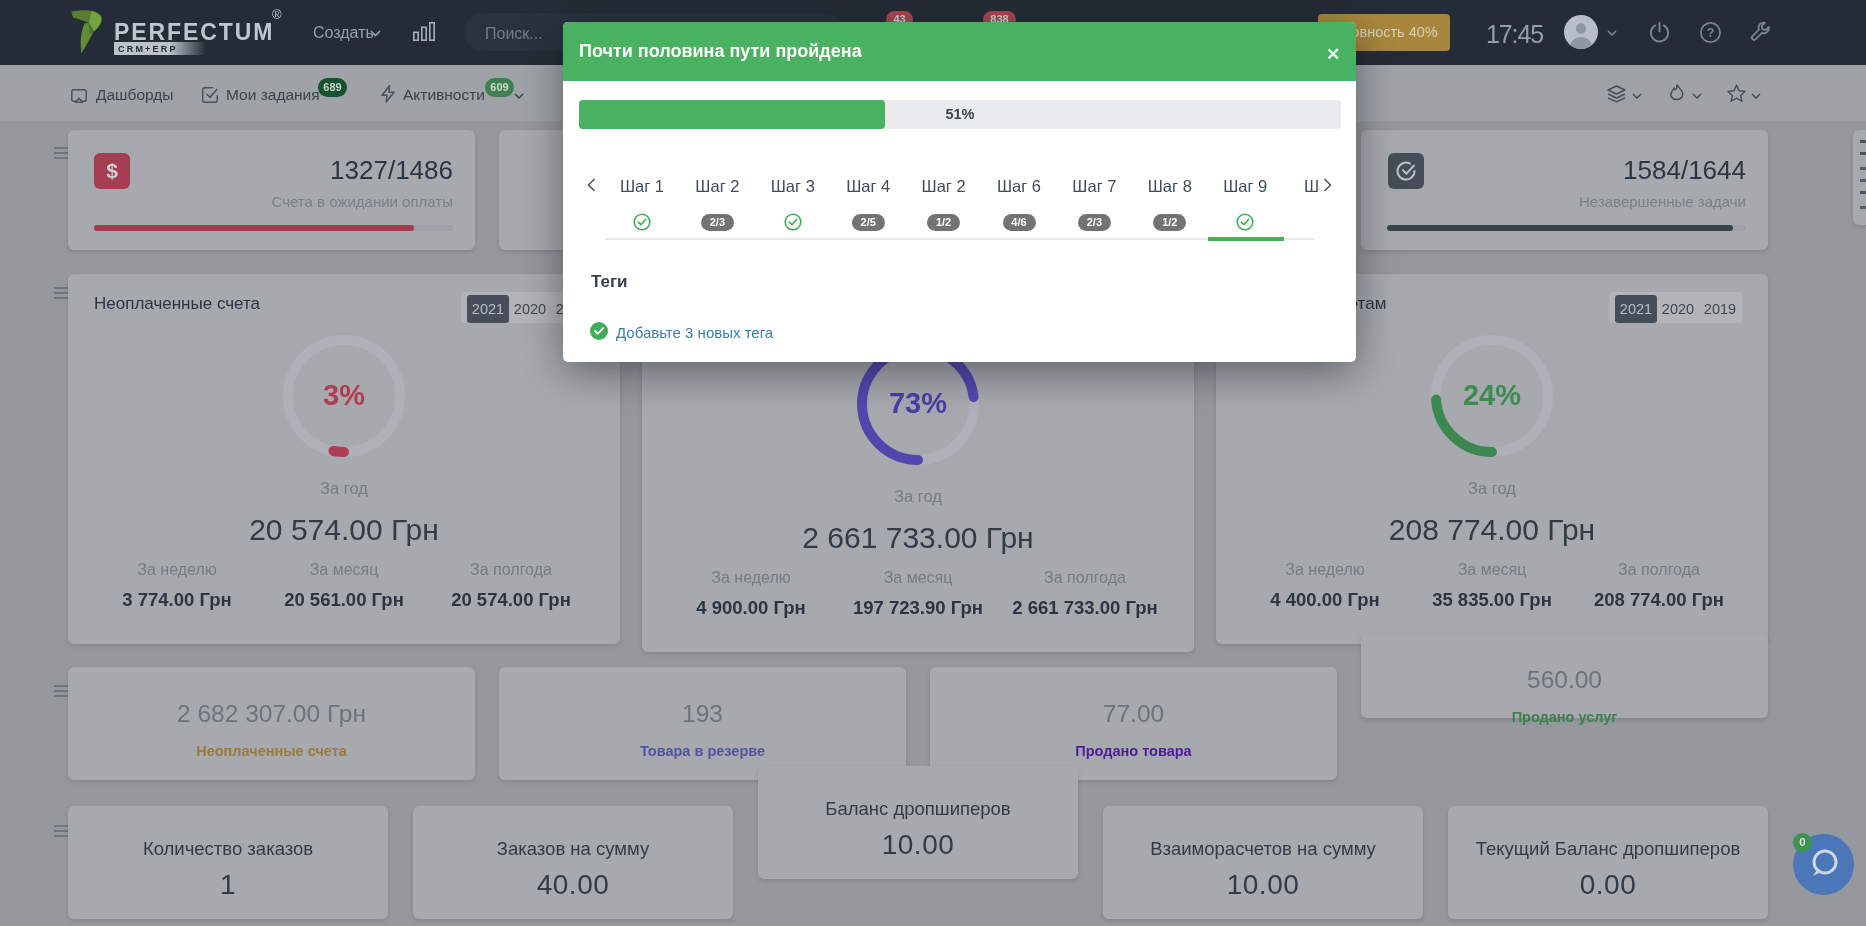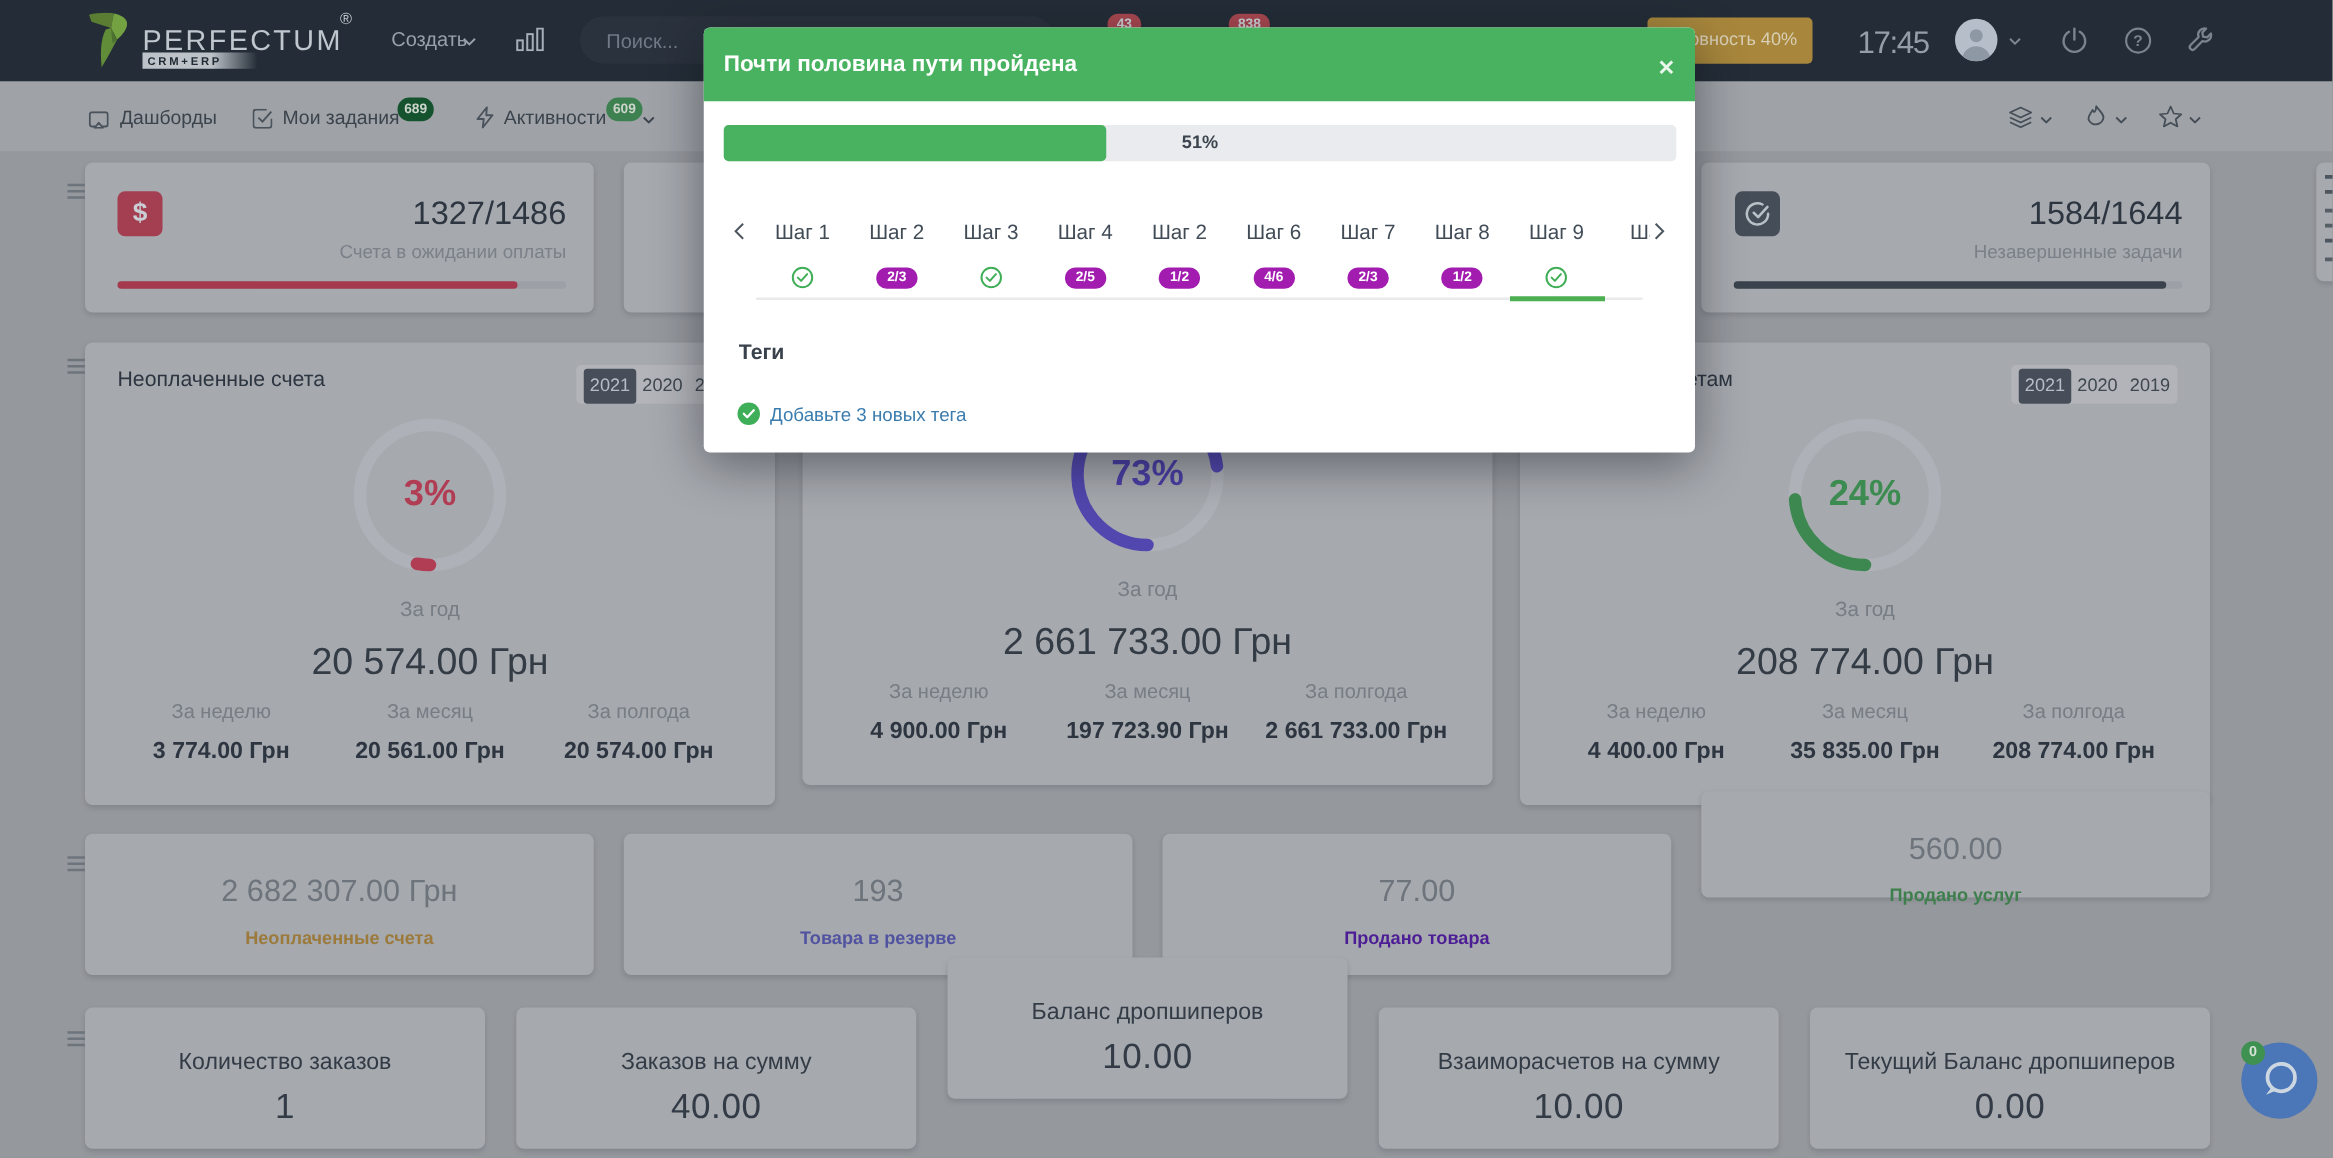--- a/index.html
+++ b/index.html
@@ -10,34 +10,34 @@
   .card { position:absolute; background:#a6a9ae; border-radius:6px; box-shadow:0 2px 4px rgba(50,55,65,.18); }
   .nav { position:absolute; left:0; top:0; width:1866px; height:65px; background:#242d37; z-index:3; }
   .nav2 { position:absolute; left:0; top:65px; width:1866px; height:56px; background:#9fa3a8; z-index:2; }
   .hnd { position:absolute; width:14px; height:12px; z-index:1; }
   .hnd i { display:block; height:2px; background:#6e747c; margin-bottom:3px; }
   .rt { text-align:right; }
   .ct { text-align:center; }
   svg { display:block; }
   .modal { position:absolute; left:521px; top:22px; width:793px; height:340px; background:#fff; border-radius:5px; box-shadow:0 10px 40px rgba(10,15,25,.45); z-index:10;margin-left:42px; }
   .stp { top:7px; width:75px; font-size:16.5px; color:#414c57; }
-  .pill { top:43.5px; width:33px; height:17.5px; border-radius:9px; background:#a21caf; color:#fff; font-size:11px; font-weight:700; line-height:17.5px; }
+  .pill { top:43.5px; width:33px; height:17.5px; border-radius:9px; background:#737373; color:#fff; font-size:11px; font-weight:700; line-height:17.5px; }
 </style>
 </head>
 <body>
 
 <div class="nav" id="nav">
 
   <svg class="abs" style="left:71px;top:10px" width="31" height="44" viewBox="0 0 31 44">
     <path d="M0.2 1.8 C6 0.3 15 -0.2 20 0.8 L17.8 12.4 L2.2 7.4 Z" fill="#5a7d33"></path>
     <path d="M20 0.8 C25.5 1.8 30 4.5 30.6 8.2 C31.2 12.5 27.5 17.5 22.7 21.5 L17.8 12.4 Z" fill="#74a142"></path>
     <path d="M13.6 13.6 L17.8 12.4 L22.7 21.5 C19.5 27.5 16 34 10.3 43.8 C9.4 34 9 22.5 13.6 13.6 Z" fill="#618d39"></path>
     <path d="M17.8 12.4 L22.7 21.5 L19.0 24.8 Z" fill="#4c702f"></path>
   </svg>
-  <div class="abs" style="left:114px;top:19px;font-size:23px;font-weight:400;letter-spacing:1.9px;color:#bfc6cd">PERFECTUM</div>
+  <div class="abs" style="left:114px;top:19px;font-size:23px;font-weight:700;letter-spacing:1.9px;color:#bfc6cd">PERFECTUM</div>
   <div class="abs" style="left:272px;top:7px;font-size:13px;color:#bfc6cd">®</div>
   <div class="abs" style="left:114px;top:42px;width:92px;height:13px;background:linear-gradient(90deg,#bcc2c8 0%,#bcc2c8 60%,rgba(188,194,200,0) 100%)"></div>
   <div class="abs" style="left:118px;top:44px;font-size:9px;font-weight:700;letter-spacing:2.2px;color:#222b34">CRM+ERP</div>
   <div class="abs" style="left:313px;top:24px;font-size:16px;color:#97a1ab">Создать</div>
   <svg class="abs" style="left:370px;top:30px" width="11" height="7" viewBox="0 0 11 7">
       <path d="M1 1 L5.5 5.5 L10 1" fill="none" stroke="#97a1ab" stroke-width="1.6"></path>
     </svg>
 
   <svg class="abs" style="left:412px;top:22px" width="24" height="19" viewBox="0 0 24 19">
     <rect x="1.8" y="10.3" width="4.4" height="7.9" fill="none" stroke="#a6afb8" stroke-width="1.6"></rect>
@@ -188,21 +188,21 @@
     <div class="abs ct" style="left:216px;top:105px;width:120px;font-size:29px;font-weight:700;color:#b13d54">3%</div>
     <div class="abs ct" style="left:176px;top:205px;width:200px;font-size:16.5px;color:#777d84">За год</div>
     <div class="abs ct" style="left:76px;top:239px;width:400px;font-size:30px;font-weight:500;color:#333b45">20 574.00 Грн</div>
     <div class="abs ct" style="left:9px;top:287px;width:200px;font-size:16px;color:#777d84">За неделю</div>
     <div class="abs ct" style="left:176px;top:287px;width:200px;font-size:16px;color:#777d84">За месяц</div>
     <div class="abs ct" style="left:343px;top:287px;width:200px;font-size:16px;color:#777d84">За полгода</div>
     <div class="abs ct" style="left:9px;top:315px;width:200px;font-size:18.5px;font-weight:700;color:#2c3540">3 774.00 Грн</div>
     <div class="abs ct" style="left:176px;top:315px;width:200px;font-size:18.5px;font-weight:700;color:#2c3540">20 561.00 Грн</div>
     <div class="abs ct" style="left:343px;top:315px;width:200px;font-size:18.5px;font-weight:700;color:#2c3540">20 574.00 Грн</div>
   </div>
-  <div class="card" style="left:642px;top:258px;width:552px;height:370px">
+  <div class="card" style="left:642px;top:282px;width:552px;height:370px">
     <div class="abs" style="left:26px;top:20px;font-size:17px;font-weight:500;color:#2c3540">Оплаченные счета</div>
     <svg class="abs" style="left:211px;top:57px" width="130" height="130" viewBox="0 0 130 130">
       <circle cx="65" cy="65" r="56" fill="none" stroke="#aeb1b7" stroke-width="10"></circle>
       <path d="M 65 121 A 56 56 0 1 1 120.6 58" fill="none" stroke="#5247ae" stroke-width="10" stroke-linecap="round"></path>
     </svg>
     <div class="abs ct" style="left:216px;top:105px;width:120px;font-size:29px;font-weight:700;color:#4a3fa5">73%</div>
     <div class="abs ct" style="left:176px;top:205px;width:200px;font-size:16.5px;color:#777d84">За год</div>
     <div class="abs ct" style="left:76px;top:239px;width:400px;font-size:30px;font-weight:500;color:#333b45">2 661 733.00 Грн</div>
     <div class="abs ct" style="left:9px;top:287px;width:200px;font-size:16px;color:#777d84">За неделю</div>
     <div class="abs ct" style="left:176px;top:287px;width:200px;font-size:16px;color:#777d84">За месяц</div>

